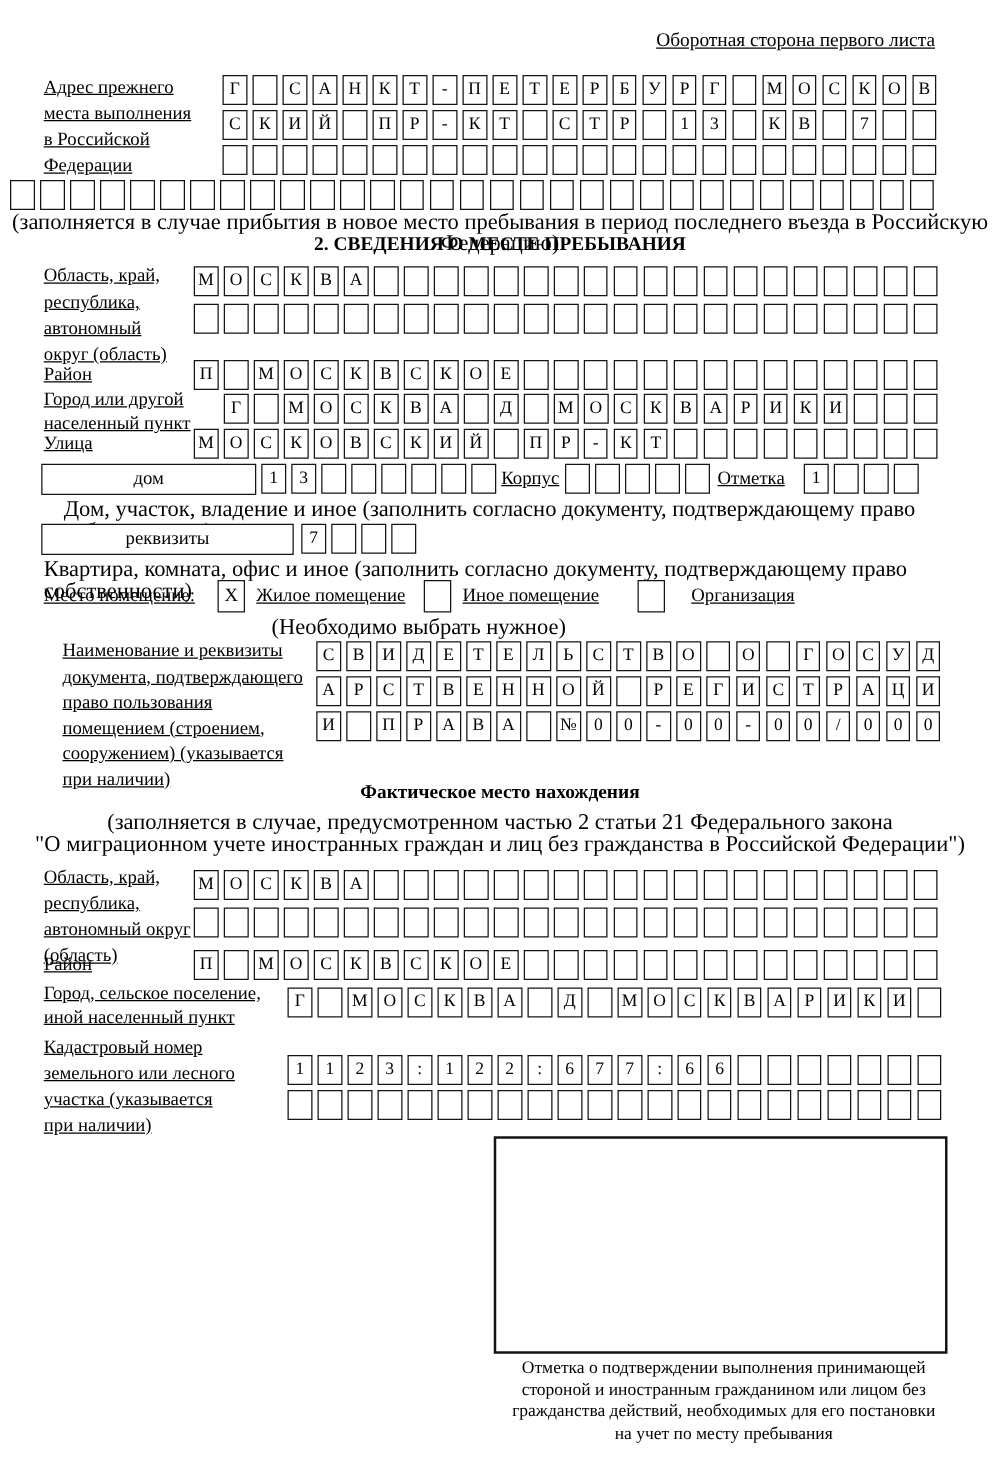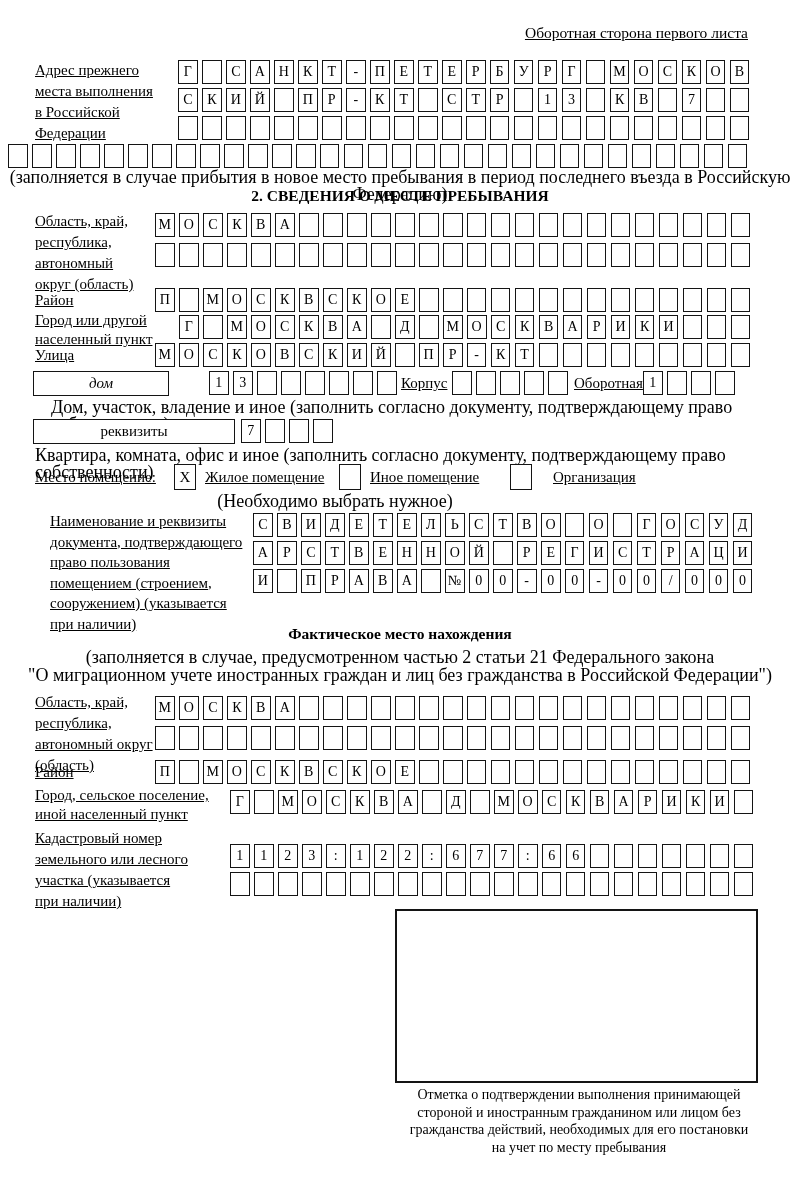--- a/index.html
+++ b/index.html
@@ -284,40 +284,40 @@
     <span class="cell"></span>
     <span class="cell"></span>
     <span class="cell"></span>
     <span class="cell"></span>
     <span class="cell"></span>
     <span class="cell"></span>
     <span class="cell"></span>
     <span class="cell"></span>
   </div>
 
-<div class="widebox" style="left:33px;top:371px;width:136px;font-style:italic;">дом</div>
+<div class="widebox" style="left:33px;top:371px;width:172px;">дом</div>
 <div class="cellrow" style="left:209px;top:371px;">
     <span class="cell">1</span>
     <span class="cell">3</span>
     <span class="cell"></span>
     <span class="cell"></span>
     <span class="cell"></span>
     <span class="cell"></span>
     <span class="cell"></span>
     <span class="cell"></span>
   </div>
 <div class="abs lbl" style="left:401px;top:373px;">Корпус</div>
 <div class="cellrow" style="left:452px;top:371px;">
     <span class="cell"></span>
     <span class="cell"></span>
     <span class="cell"></span>
     <span class="cell"></span>
     <span class="cell"></span>
   </div>
-<div class="abs lbl" style="left:574px;top:373px;">Оборотная</div>
+<div class="abs lbl" style="left:574px;top:373px;">Отметка</div>
 <div class="cellrow" style="left:643px;top:371px;">
     <span class="cell">1</span>
     <span class="cell"></span>
     <span class="cell"></span>
     <span class="cell"></span>
   </div>
 <div class="abs cap" style="left:51px;top:399px;">Дом, участок, владение и иное (заполнить согласно документу, подтверждающему право собственности)</div>
 
 <div class="widebox" style="left:33px;top:419px;width:202px;">реквизиты</div>
 <div class="cellrow" style="left:241px;top:419px;">

